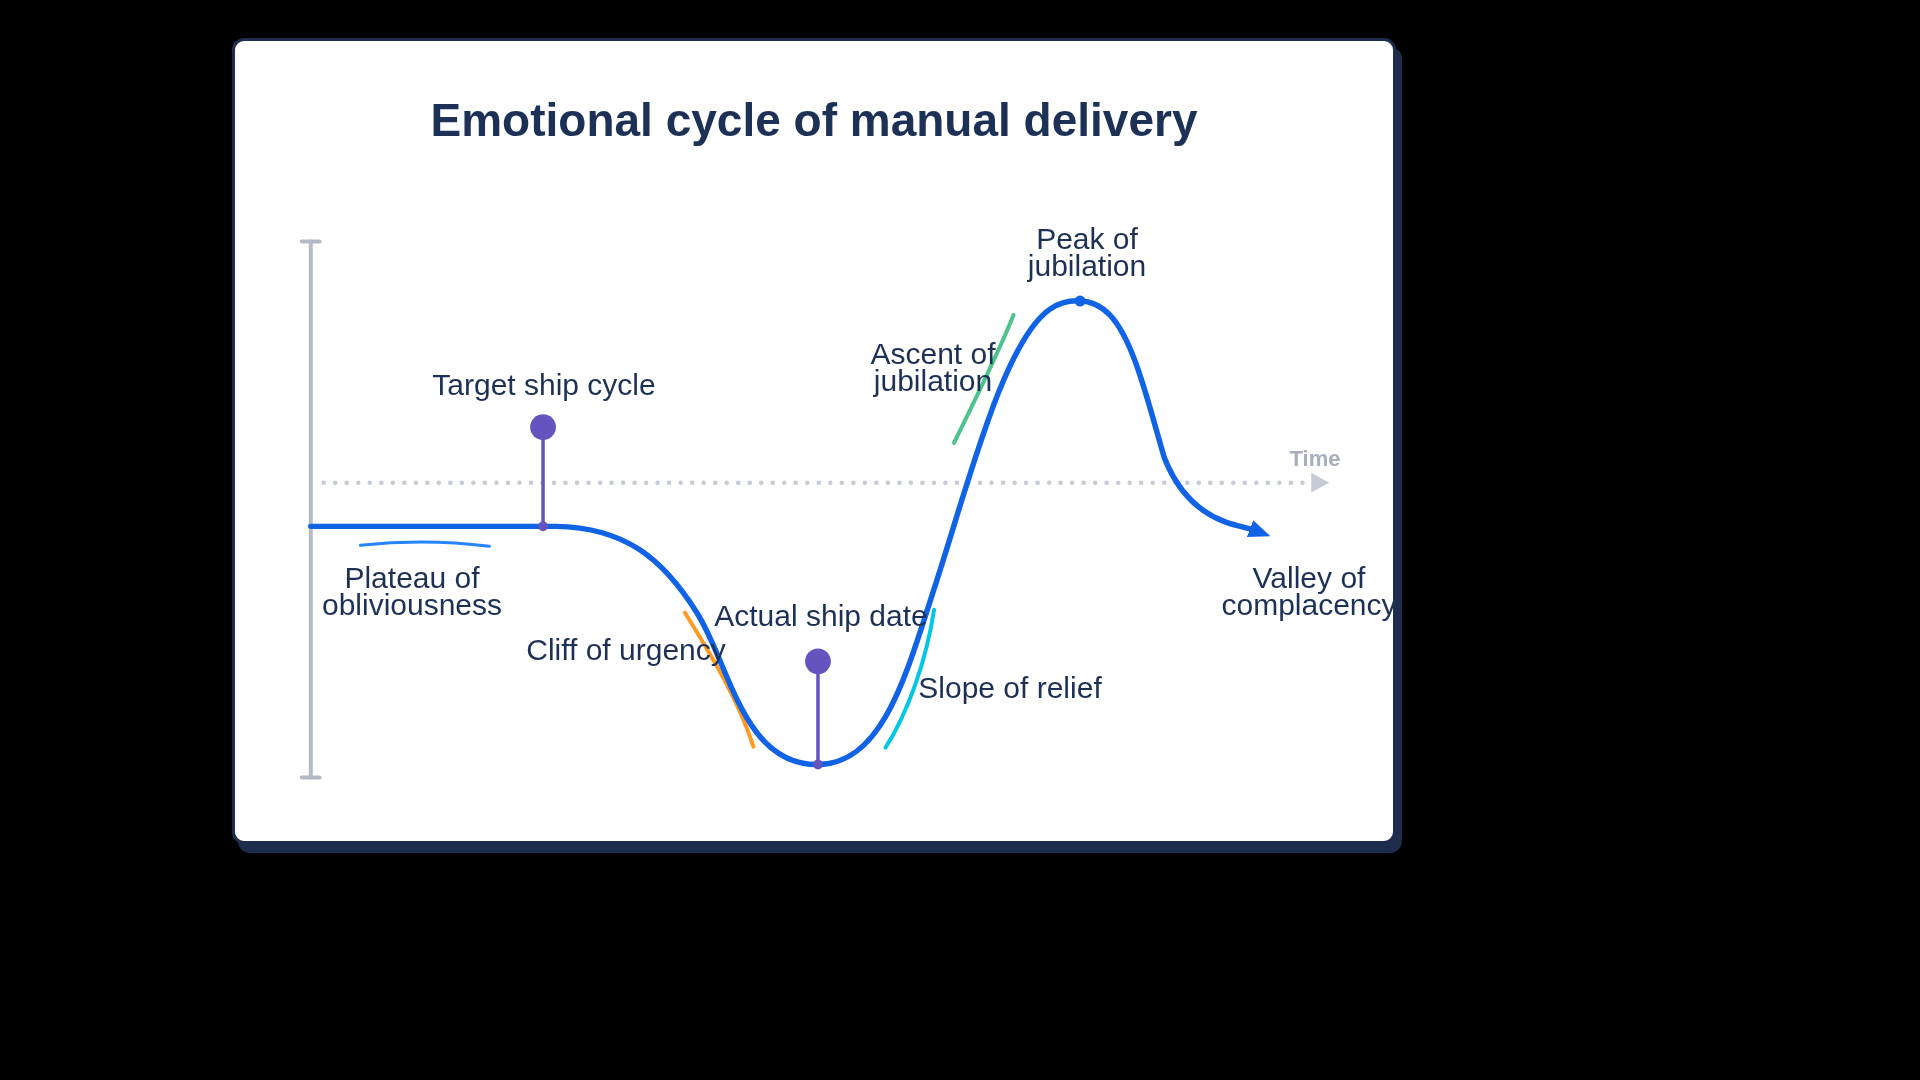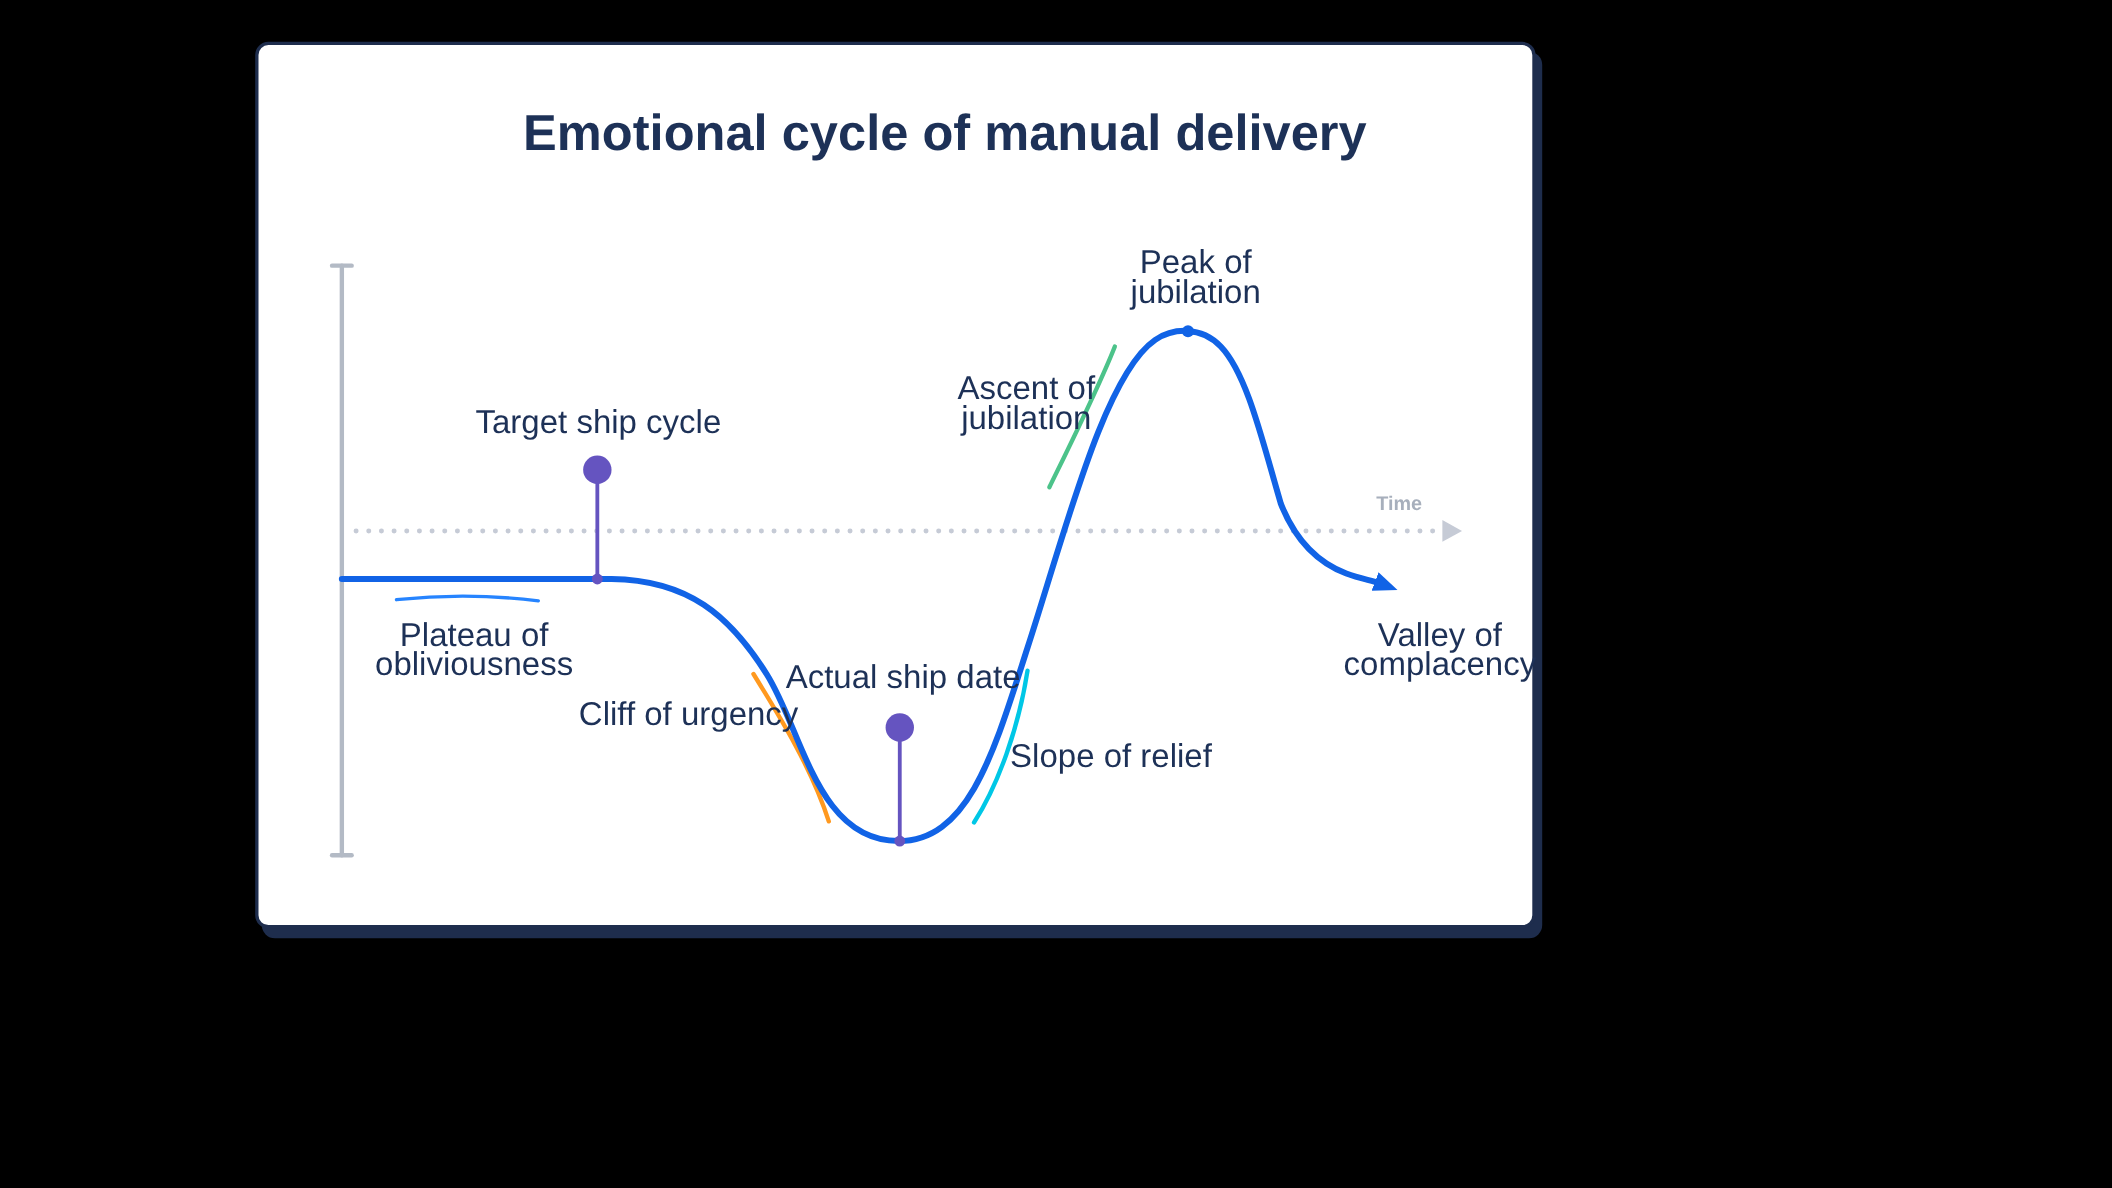--- a/index.html
+++ b/index.html
@@ -22,30 +22,30 @@
     font-family:"Liberation Sans",sans-serif;
   }
   .card{
     position:absolute;left:232px;top:38px;width:1164px;height:806px;
     background:#fff;border:3px solid var(--card-shadow-navy);
     border-radius:12px;box-shadow:6px 9px 0 var(--card-shadow-navy);
     box-sizing:border-box;
   }
   .title{
     position:absolute;top:52px;left:0;width:100%;text-align:center;
-    font-size:46px;font-weight:700;color:var(--text-navy);padding-left:45px;
+    font-size:46px;font-weight:700;color:var(--text-navy);
   }
   .diagram-svg{position:absolute;left:0;top:0;width:100%;height:100%;}
   .lbl{
     position:absolute;transform:translateX(-50%);text-align:center;
     font-size:30px;line-height:27px;color:var(--text-navy);
     font-weight:500;white-space:nowrap;
   }
   .lbl span{display:block;}
-  .lbl-time{color:var(--time-gray);font-weight:700;font-size:18px;}
+  .lbl-time{color:var(--time-gray);font-weight:700;font-size:22px;margin-left:43px;}
 </style>
 </head>
 <body>
 
 <div class="card">
 
   <div class="title">Emotional cycle of manual delivery</div>
 
   <svg class="diagram-svg" viewBox="0 0 1164 806">
     <defs>
@@ -81,21 +81,21 @@
       <line x1="586" y1="636" x2="586" y2="727" style="stroke:var(--pin-purple)" stroke-width="3.5"></line>
       <circle cx="586" cy="729" r="5" style="fill:var(--pin-purple)"></circle>
       <circle cx="586" cy="625" r="13" style="fill:var(--pin-purple)"></circle>
     </g>
   </svg>
 
   <div class="lbl" style="left:309px;top:330px;">
     <span>Target ship cycle</span>
   </div>
 
-  <div class="lbl" style="left:196px;top:523px;">
+  <div class="lbl" style="left:177px;top:523px;">
     <span>Plateau of</span>
     <span>obliviousness</span>
   </div>
 
   <div class="lbl" style="left:391px;top:595px;">
     <span>Cliff of urgency</span>
   </div>
 
   <div class="lbl" style="left:586px;top:561px;">
     <span>Actual ship date</span>

